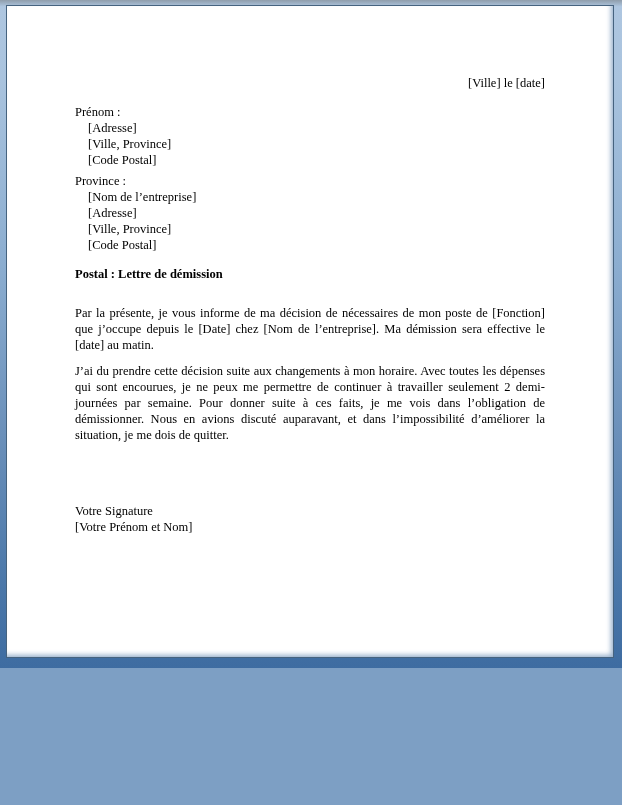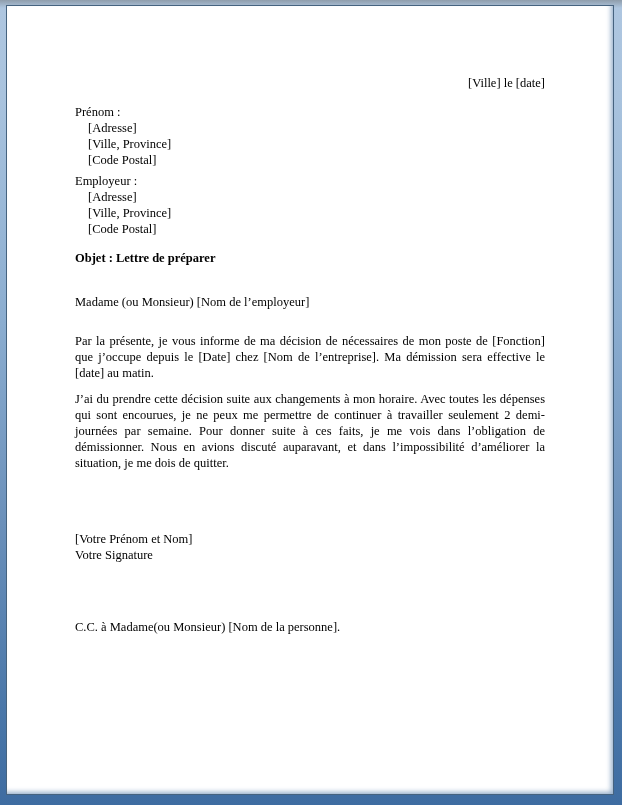--- a/index.html
+++ b/index.html
@@ -10,21 +10,21 @@
     width: 622px;
     height: 805px;
     font-family: "Liberation Serif", "DejaVu Serif", serif;
     color: #000000;
     background: #7d9fc4;
   }
   
   .frame {
     position: relative;
     width: 622px;
-    height: 805px;
+    height: 668px;
     background: linear-gradient(to bottom,
       #8f9dab 0%,
       #aec6e0 1%,
       #a9c3de 12%,
       #8badd0 40%,
       #6b90ba 65%,
       #4a77a9 88%,
       #3e6ca1 100%);
     overflow: hidden;
   }
@@ -88,37 +88,36 @@
       <p class="date-line">[Ville] le [date]</p>
 
       <div class="addr-block employee-block">
         <div>Prénom :</div>
         <div class="addr-line">[Adresse]</div>
         <div class="addr-line">[Ville, Province]</div>
         <div class="addr-line">[Code Postal]</div>
       </div>
 
       <div class="addr-block employer-block">
-        <div>Employeur :</div>
+        <div>Province :</div>
+        <div class="addr-line">[Nom de l’entreprise]</div>
         <div class="addr-line">[Adresse]</div>
         <div class="addr-line">[Ville, Province]</div>
         <div class="addr-line">[Code Postal]</div>
       </div>
 
-      <p class="subject-line">Objet : Lettre de préparer</p>
+      <p class="subject-line">Postal : Lettre de démission</p>
 
-      <p class="salutation-line">Madame (ou Monsieur) [Nom de l’employeur]</p>
 
       <p class="body-para first">Par la présente, je vous informe de ma décision de nécessaires de mon poste de [Fonction] que j’occupe depuis le [Date] chez [Nom de l’entreprise]. Ma démission sera effective le [date] au matin.</p>
 
       <p class="body-para">J’ai du prendre cette décision suite aux changements à mon horaire. Avec toutes les dépenses qui sont encourues, je ne peux me permettre de continuer à travailler seulement 2 demi-journées par semaine. Pour donner suite à ces faits, je me vois dans l’obligation de démissionner. Nous en avions discuté auparavant, et dans l’impossibilité d’améliorer la situation, je me dois de quitter.</p>
 
 
       <div class="signature-block">
+        <div>Votre Signature</div>
         <div>[Votre Prénom et Nom]</div>
-        <div>Votre Signature</div>
       </div>
 
-      <p class="cc-line">C.C. à Madame(ou Monsieur) [Nom de la personne].</p>
 
     </div>
   </div>
 </div>
 
 </body></html>

